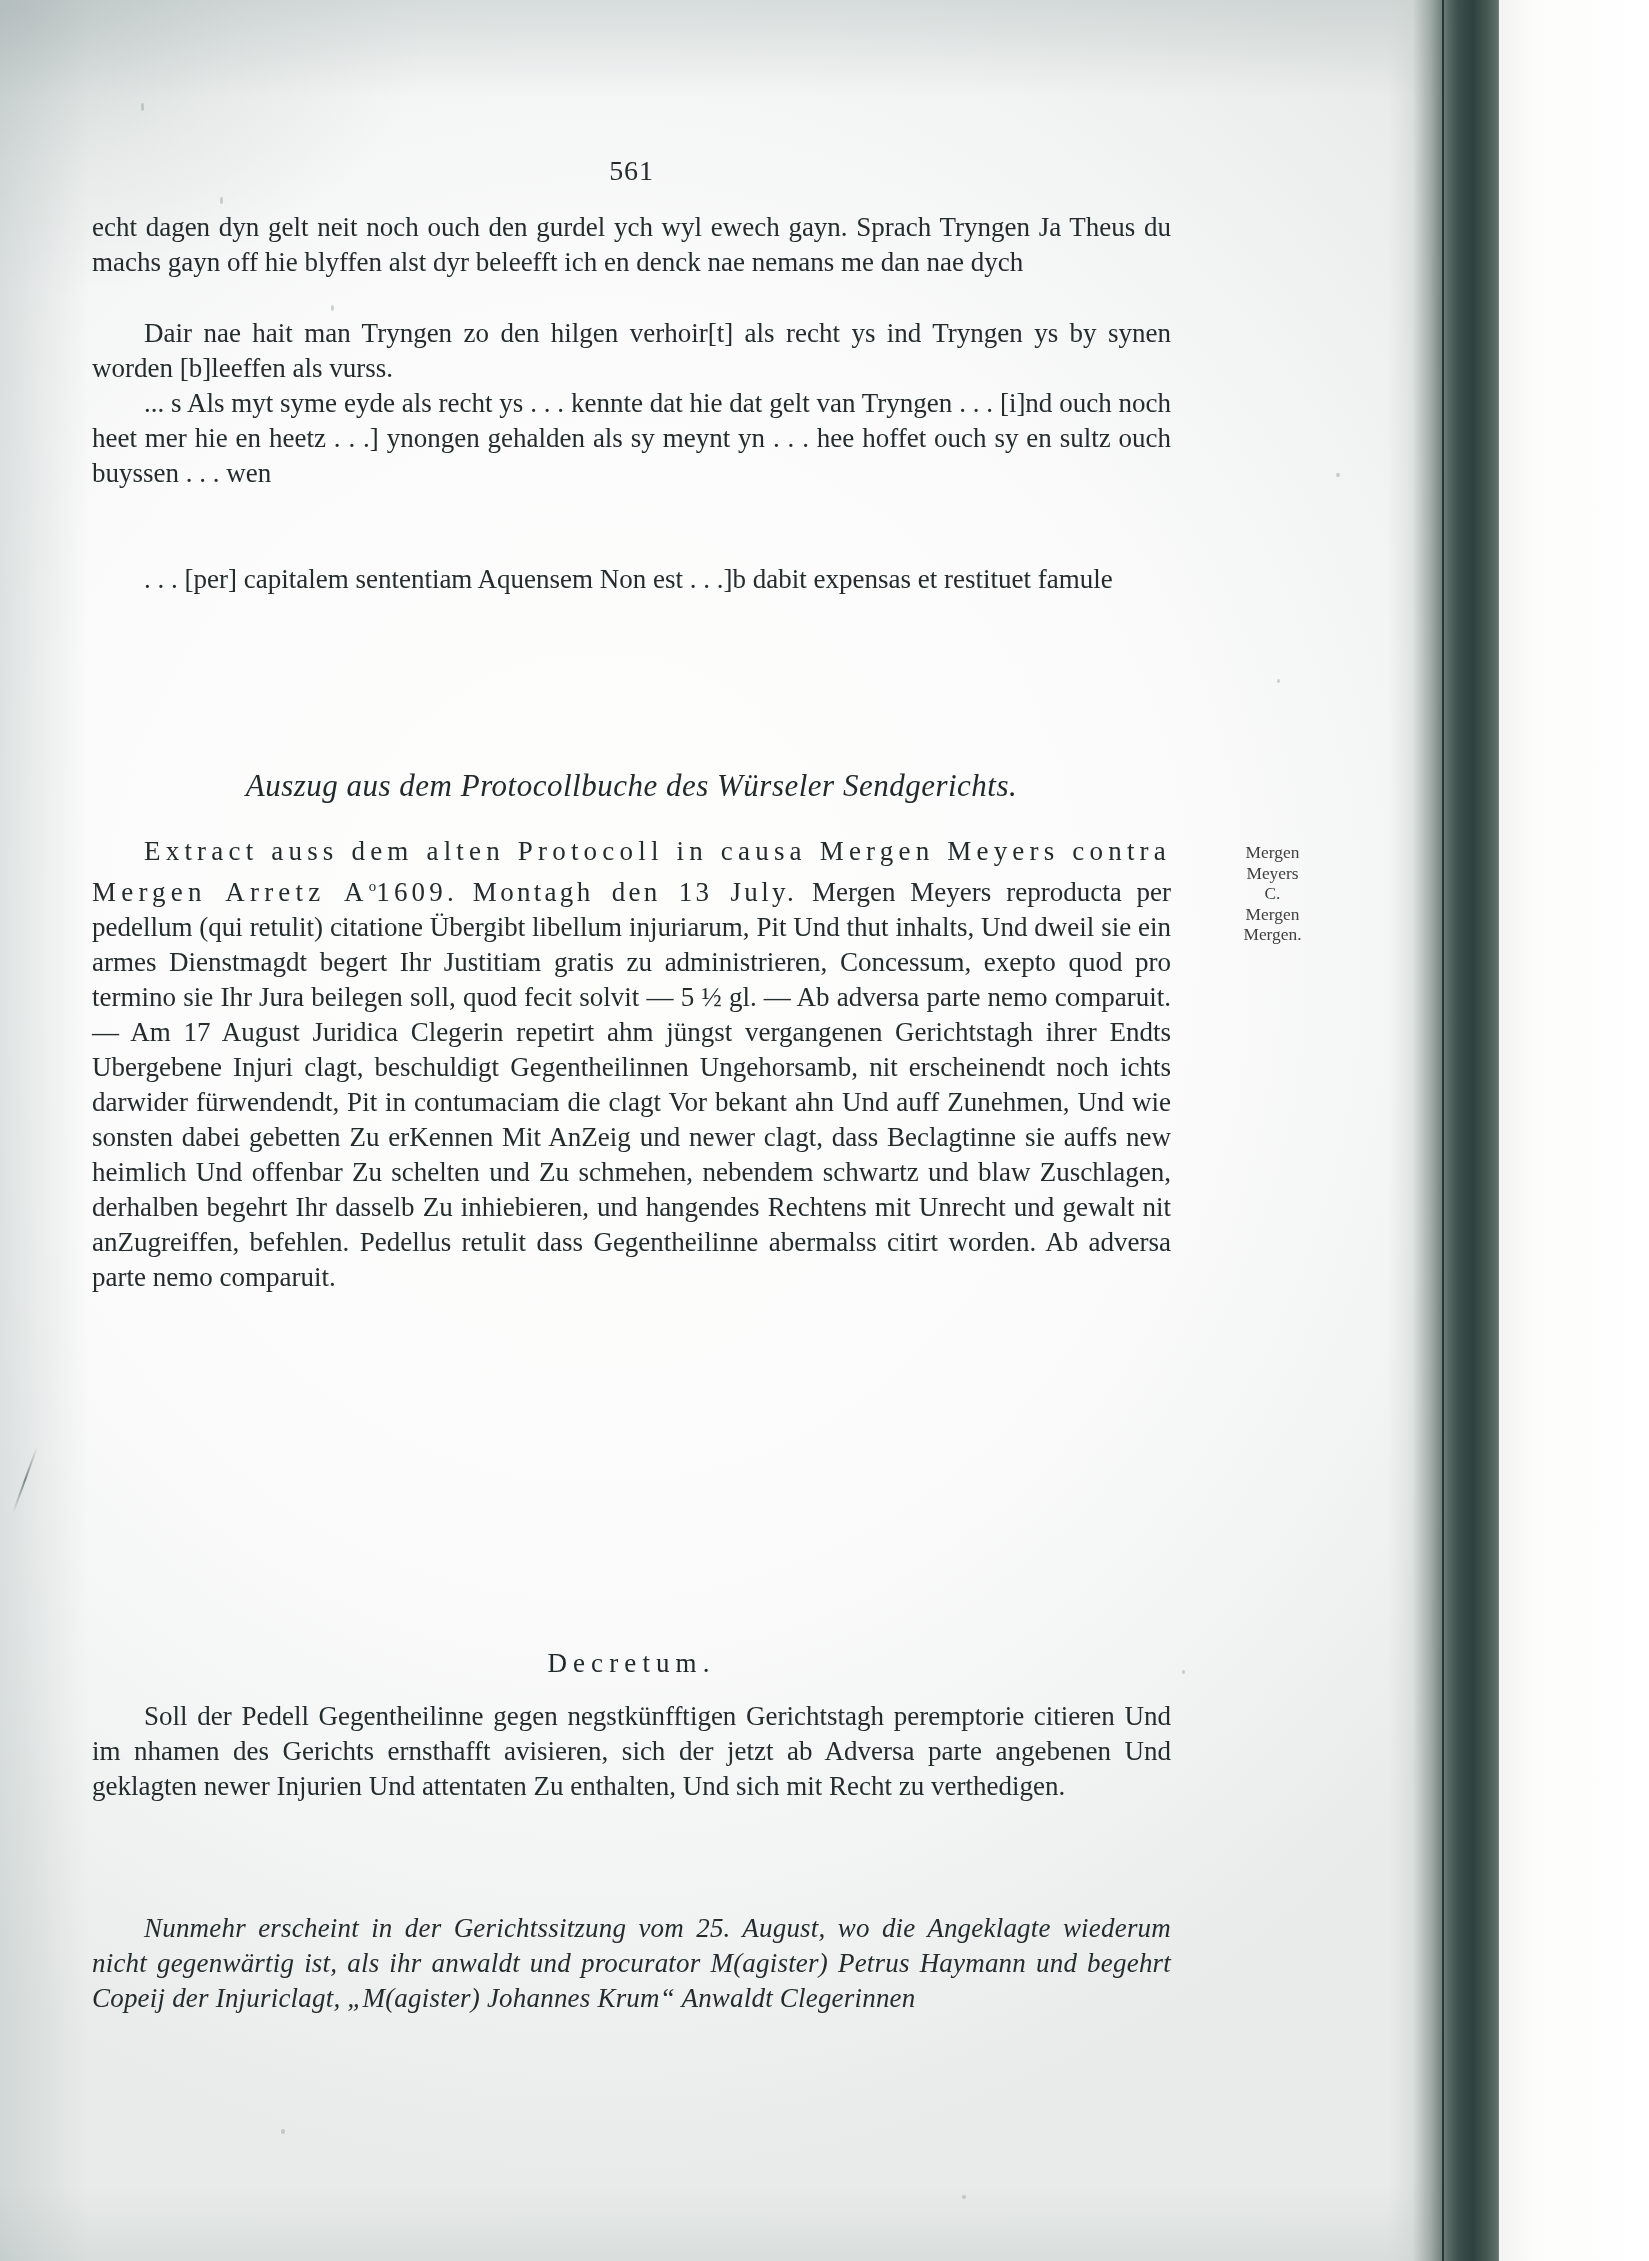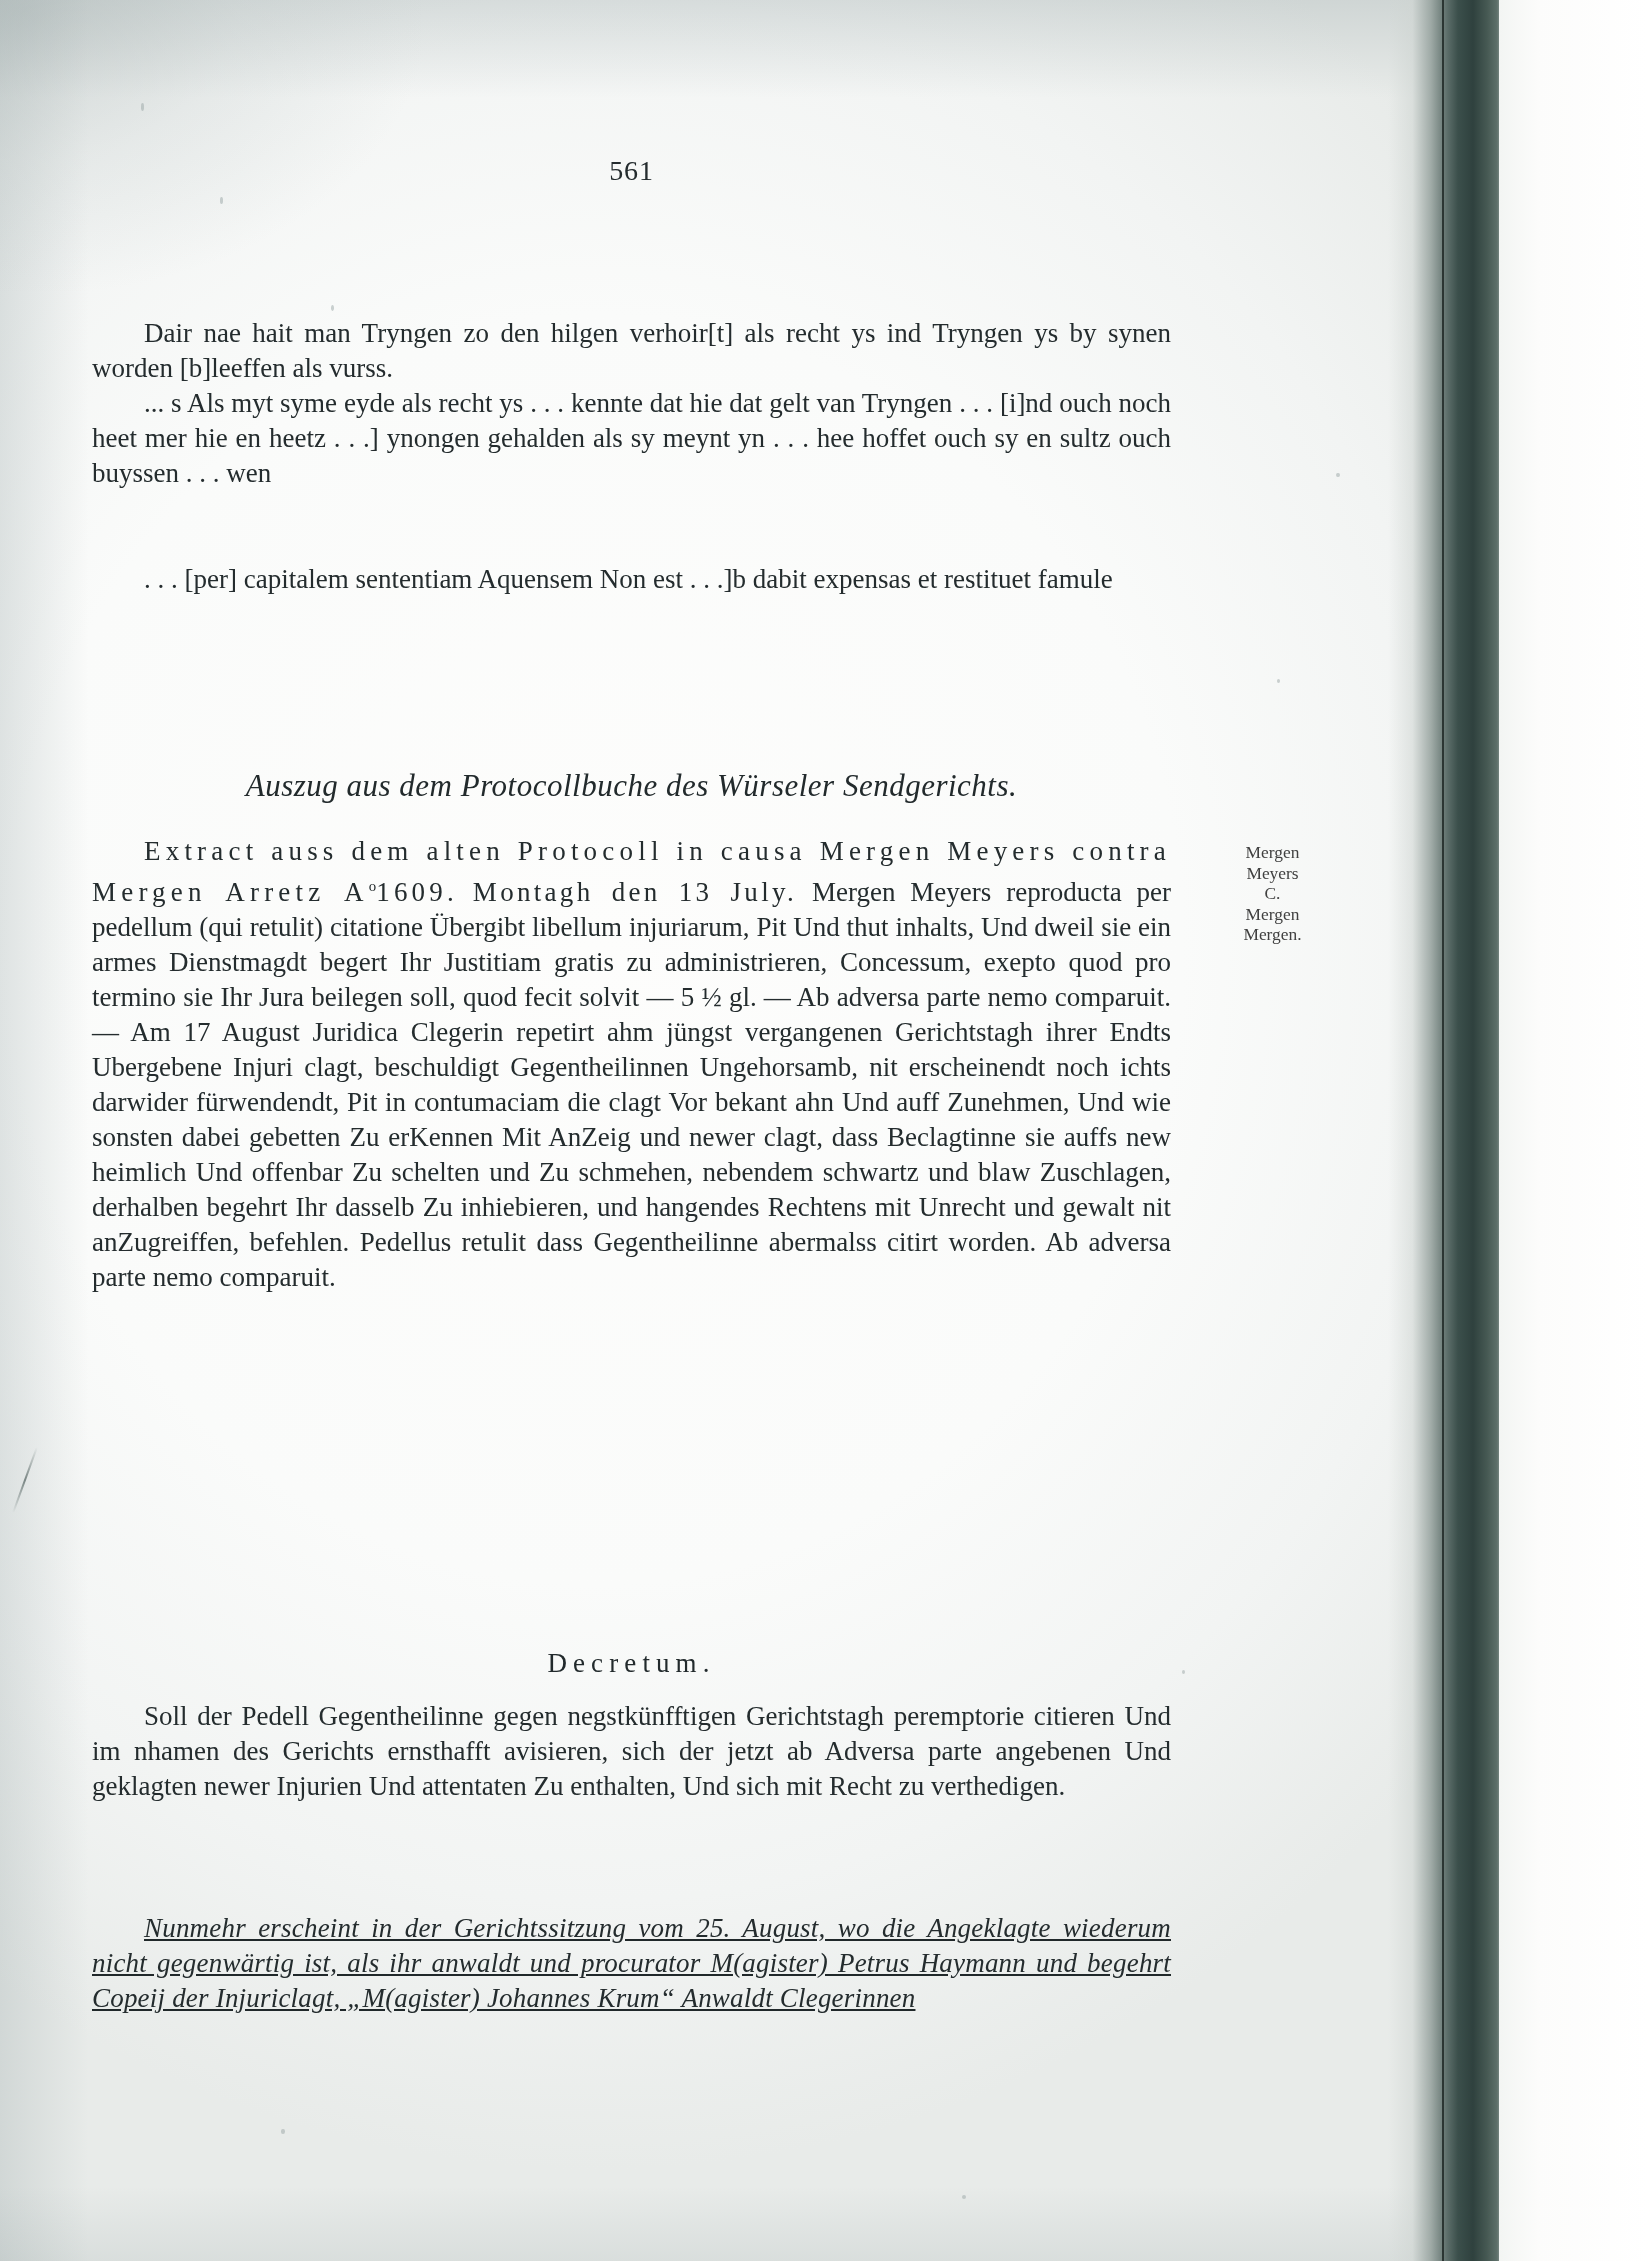--- a/index.html
+++ b/index.html
@@ -227,20 +227,23 @@
   <div class="speck" style="left:1182px;top:1670px;width:3.3px;height:4.2px;"></div>
 
   <div class="pencil"></div>
 
   <div class="gutter"></div>
   <div class="gutter-line"></div>
   <div class="outer-white"></div>
 
   <div class="folio">561</div>
 
+  <div class="col" style="top:210px;">
+    <p class="para hang">echt dagen dyn gelt neit noch ouch den gurdel ych wyl ewech gayn. Sprach Tryngen Ja Theus du machs gayn off hie blyffen alst dyr beleefft ich en denck nae nemans me dan nae dych</p>
+  </div>
 
   <div class="col" style="top:316px;">
     <p class="para indent">Dair nae hait man Tryngen zo den hilgen verhoir[t] als recht ys ind Tryngen ys by synen worden [b]leeffen als vurss.</p>
   </div>
 
   <div class="col" style="top:386px;">
     <p class="para indent">... s Als myt syme eyde als recht ys . . . kennte dat hie dat gelt van Tryngen . . . [i]nd ouch noch heet mer hie en heetz . . .] ynongen gehalden als sy meynt yn . . . hee hoffet ouch sy en sultz ouch buyssen . . . wen</p>
   </div>
 
   <div class="col" style="top:562px;">
@@ -264,19 +267,19 @@
   </div>
 
   <div class="col" style="top:1646px;font-family:Liberation Serif, serif;">
     <p class="center-head">Decretum.</p>
   </div>
 
   <div class="col" style="top:1699px;">
     <p class="para indent">Soll der Pedell Gegentheilinne gegen negstkünfftigen Gerichtstagh peremptorie citieren Und im nhamen des Gerichts ernsthafft avisieren, sich der jetzt ab Adversa parte angebenen Und geklagten newer Injurien Und attentaten Zu enthalten, Und sich mit Recht zu verthedigen.</p>
   </div>
 
-  <div class="col" style="top:1911px;text-decoration:underline;">
+  <div class="col" style="top:1911px;">
     <p class="para it indent">Nunmehr erscheint in der Gerichtssitzung vom 25. August, wo die Angeklagte wiederum nicht gegenwärtig ist, als ihr anwaldt und procurator M(agister) Petrus Haymann und begehrt Copeij der Injuriclagt, „M(agister) Johannes Krum“ Anwaldt Clegerinnen</p>
   </div>
 
 
 </div>
 
 
 </body></html>

